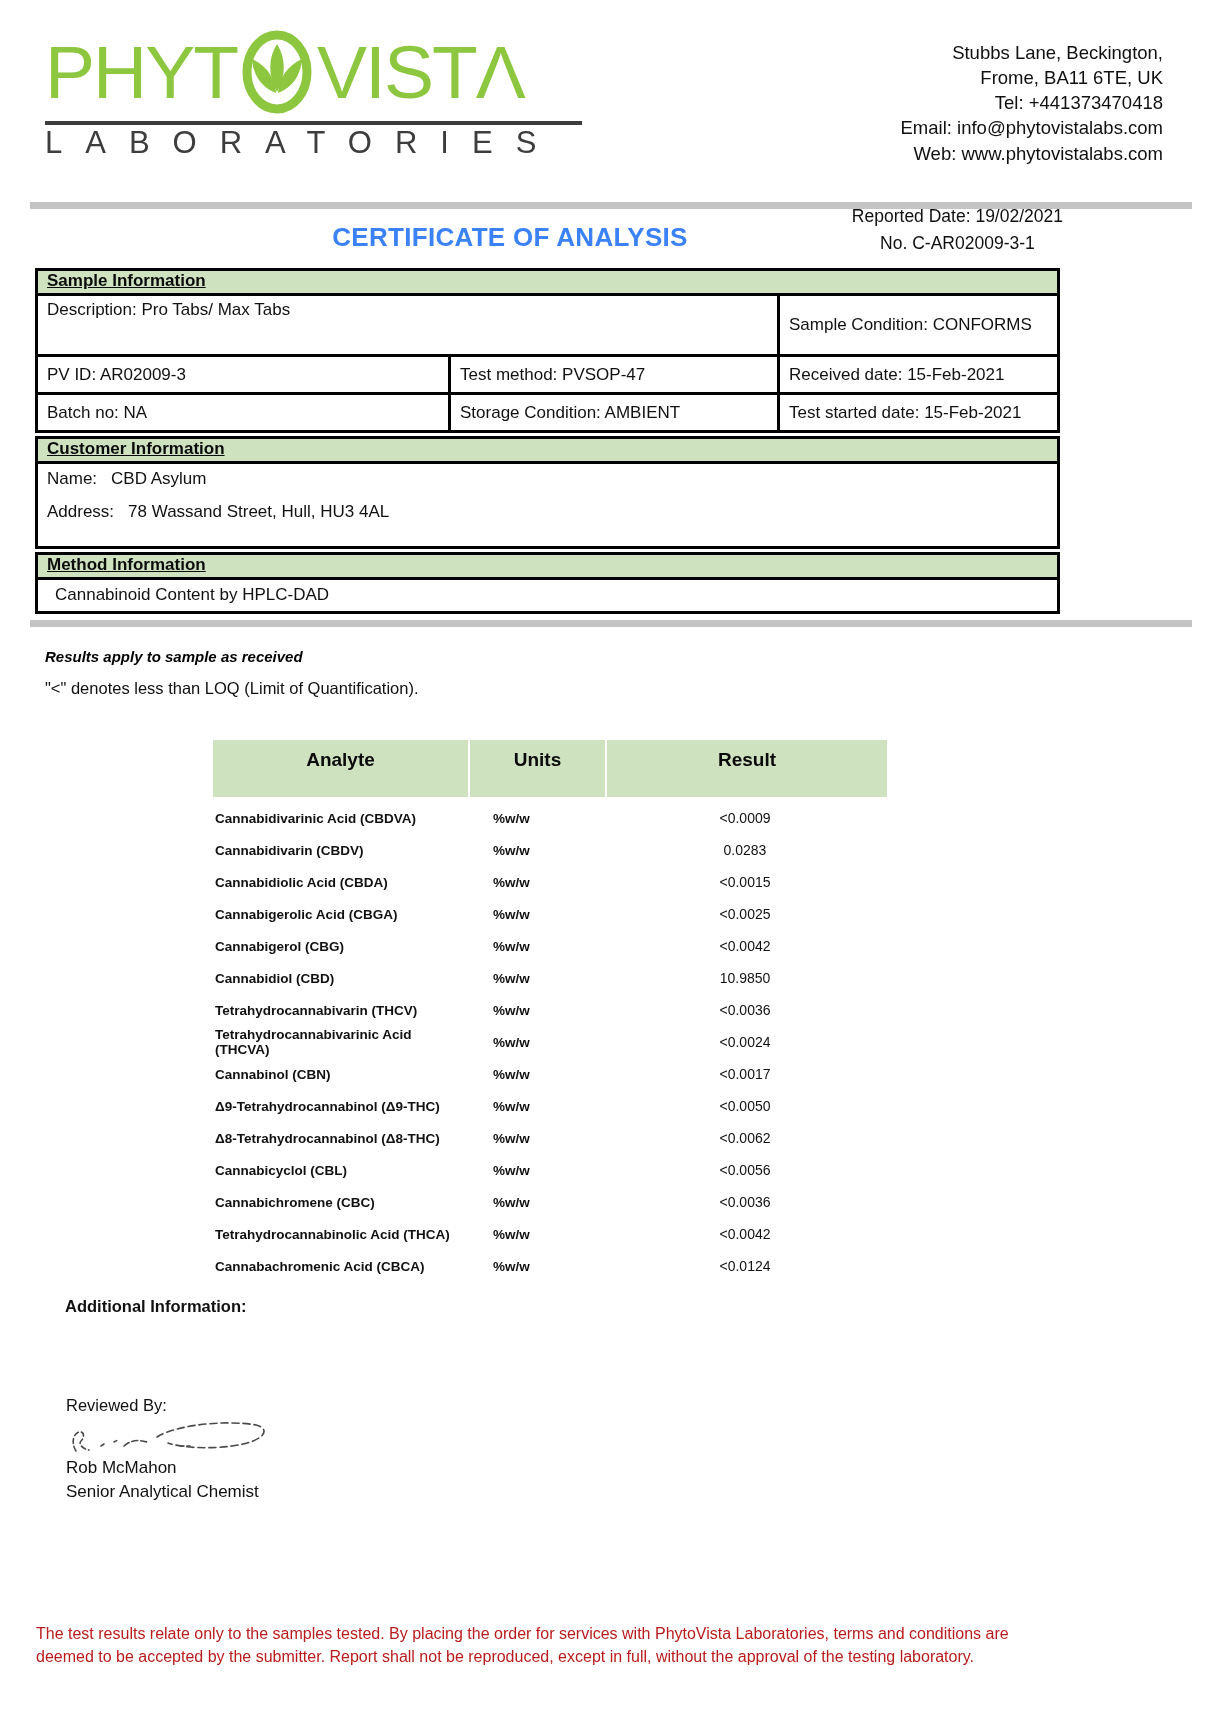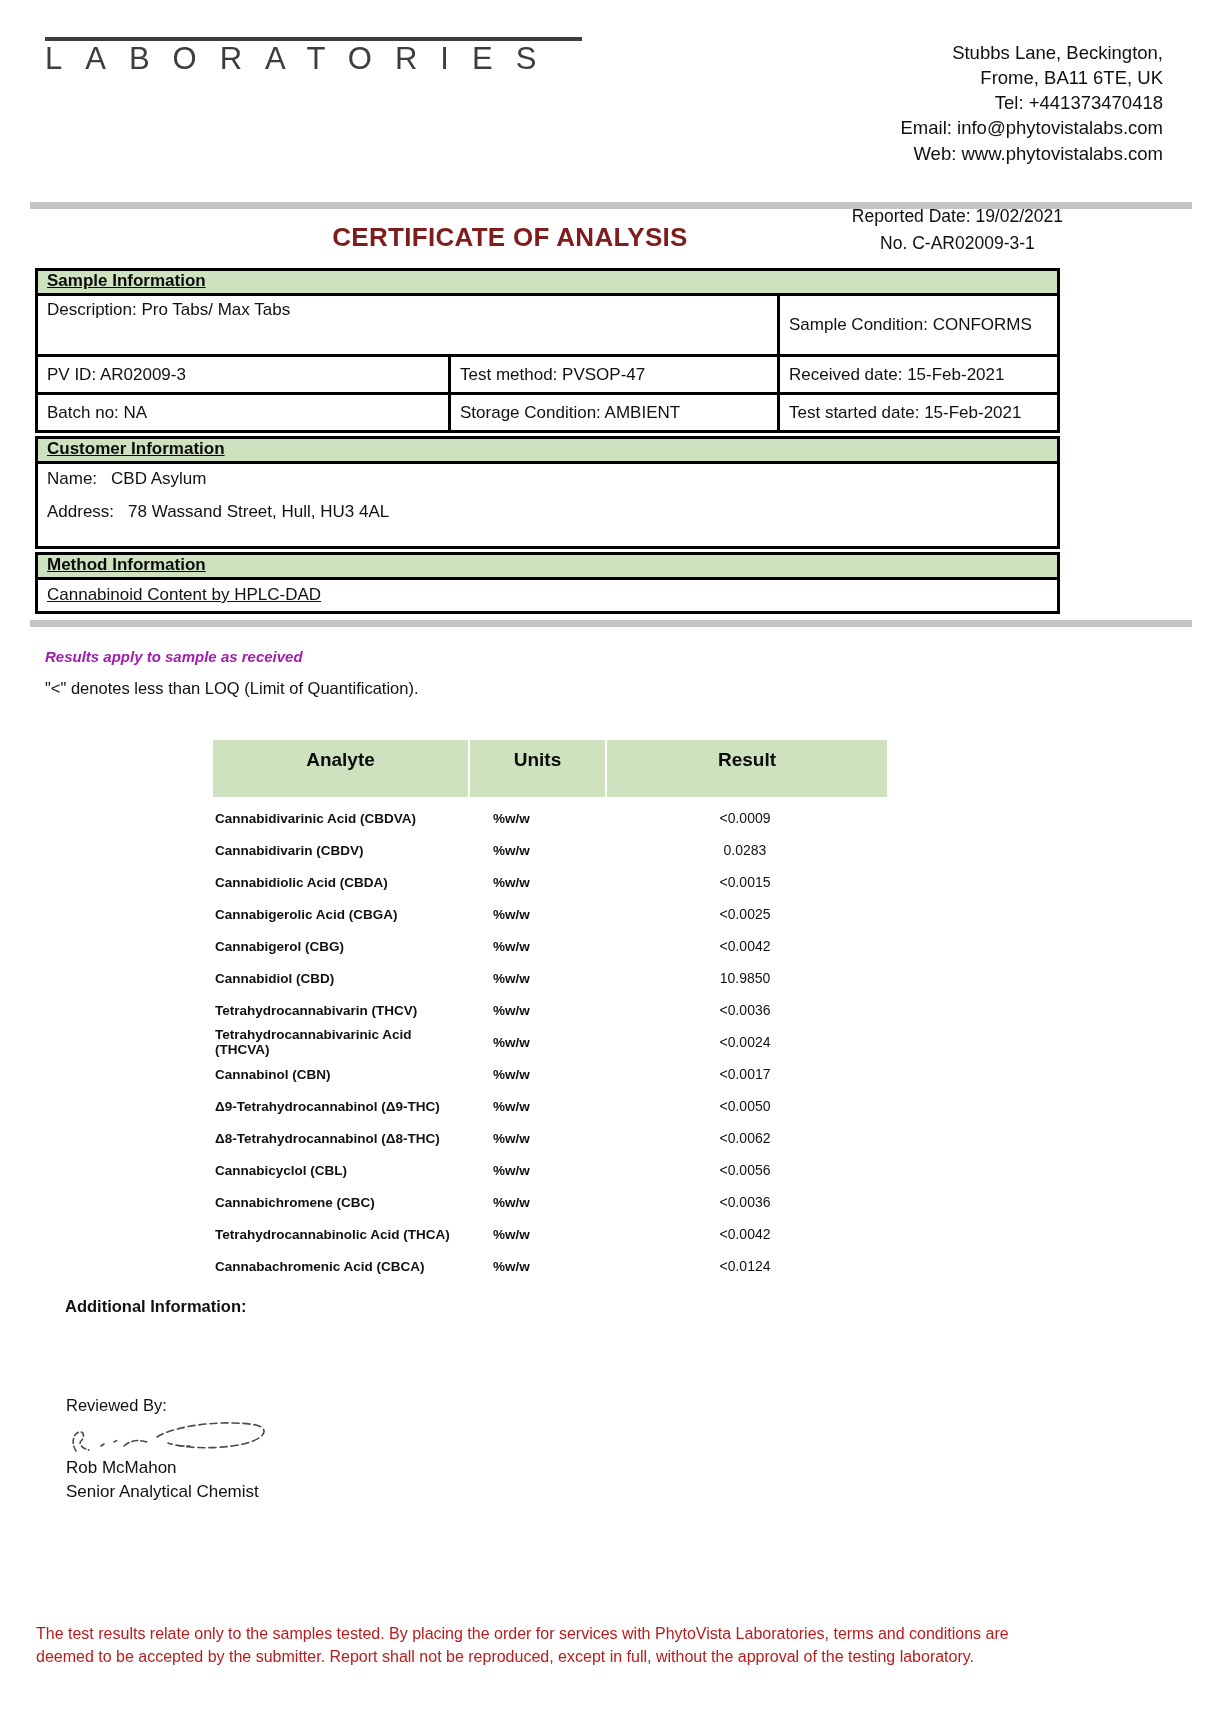--- a/index.html
+++ b/index.html
@@ -11,42 +11,42 @@
   .logo-main { display:flex; align-items:center; color:#8dc63f; font-size:75px; line-height:1; letter-spacing:-2px; font-weight:400; }
   .logo-main .leaf { margin:0 3px; }
   .logo-rule { margin-top:7px; height:4px; background:#3d3d3d; width:537px; }
   .logo-sub { font-size:31px; color:#3d3d3d; letter-spacing:23px; white-space:nowrap; font-weight:400; }
   .contact { position:absolute; right:150px; top:40px; width:500px; margin-right:-99px; text-align:right; font-size:18.5px; line-height:1.36; color:#101010; }
 
   .rule { position:absolute; left:30px; right:22px; height:7px; background:#c4c4c4; }
   .rule-top { top:202px; }
   .rule-mid { top:620px; }
 
-  .title { position:absolute; left:0; top:222px; width:1020px; text-align:center; font-size:26px; font-weight:bold; color:#7f1d1d; letter-spacing:0.3px; }
+  .title { position:absolute; left:0; top:222px; width:1020px; text-align:center; font-size:26px; font-weight:bold; color:#3b82f6; letter-spacing:0.3px; }
   .report-meta { position:absolute; right:151px; top:203px; text-align:center; font-size:17.5px; line-height:1.55; color:#101010; }
 
   
   .info-col { position:absolute; left:35px; top:268px; width:1025px; }
   .sec-bar { background:#cfe2c0; border:3px solid #000; padding:0 0 2px 9px; font-size:17px; font-weight:bold; text-decoration:underline; color:#0b0b0b; }
   .sec-bar + .grid, .sec-bar + .box { margin-top:-3px; }
   .grid { display:grid; background:#000; gap:3px; border:3px solid #000; }
   .grid > div { background:#fff; padding-left:9px; font-size:17px; }
   .sample-grid { grid-template-columns: 410px 326px 1fr; }
   .cell-desc { grid-column:1 / 3; height:58px; padding-top:4px; }
   .cell-cond { grid-row:1; grid-column:3; display:flex; align-items:center; }
   .cell-mid { height:35px; display:flex; align-items:center; }
   .box { background:#fff; border:3px solid #000; margin-bottom:0; font-size:17px; }
   .box-customer { padding:5px 9px 24px; }
   .box-customer .line2 { margin-top:13px; }
-  .box-method { padding:5px 9px 6px;text-decoration:underline; }
+  .box-method { padding:5px 17px 6px; }
   .lbl-gap { display:inline-block; min-width:14px; }
   .sec-gap { height:3px; background:#fff; }
 
   
-  .note-italic { position:absolute; left:45px; top:648px; font-size:15px; font-weight:bold; font-style:italic; color:#a21caf; }
+  .note-italic { position:absolute; left:45px; top:648px; font-size:15px; font-weight:bold; font-style:italic; color:#000000; }
   .note-loq { position:absolute; left:45px; top:679px; font-size:16.5px; color:#101010; }
 
   
   .res-table { position:absolute; left:213px; top:740px; width:674px; }
   .res-head { display:grid; grid-template-columns: 255px 135px 1fr; gap:2px; }
   .res-head > div { background:#cfe2c0; height:57px; padding-top:9px; text-align:center; font-size:19px; font-weight:bold; color:#0b0b0b; }
   .res-body { margin-top:5px; }
   .res-row { display:grid; grid-template-columns: 255px 135px 1fr; height:32px; align-items:center; }
   .res-row .a { font-size:13.5px; font-weight:bold; padding-left:2px; }
   .res-row .u { font-size:13.5px; font-weight:bold; padding-left:25px; }
@@ -59,20 +59,30 @@
   .sign-name { position:absolute; left:66px; top:1458px; font-size:17px; }
   .sign-role { position:absolute; left:66px; top:1482px; font-size:17px; }
   .footer { position:absolute; left:36px; top:1622px; width:1155px; font-size:16px; line-height:1.45; color:#b91c1c; }
 </style>
 </head>
 <body>
 
 <div class="page">
 
   <div class="logo-block">
+    <div class="logo-main">
+      <span>PHYT</span>
+      <svg class="leaf" width="74" height="84" viewBox="0 0 74 84">
+        <ellipse cx="37" cy="42" rx="30" ry="37" fill="none" stroke="#8dc63f" stroke-width="9"></ellipse>
+        <path d="M37 14 C46 28 46 46 37 62 C28 46 28 28 37 14 Z" fill="#8dc63f"></path>
+        <path d="M36 63 C22 58 13 45 12 29 C27 36 35 48 36 63 Z" fill="#8dc63f"></path>
+        <path d="M38 63 C52 58 61 45 62 29 C47 36 39 48 38 63 Z" fill="#8dc63f"></path>
+      </svg>
+      <span>VISTΛ</span>
+    </div>
     <div class="logo-rule"></div>
     <div class="logo-sub">LABORATORIES</div>
   </div>
 
   <div class="contact">
     <div class="contact-line">Stubbs Lane, Beckington,</div>
       <div class="contact-line">Frome, BA11 6TE, UK</div>
       <div class="contact-line">Tel: +441373470418</div>
       <div class="contact-line">Email: info@phytovistalabs.com</div>
       <div class="contact-line">Web: www.phytovistalabs.com</div>

